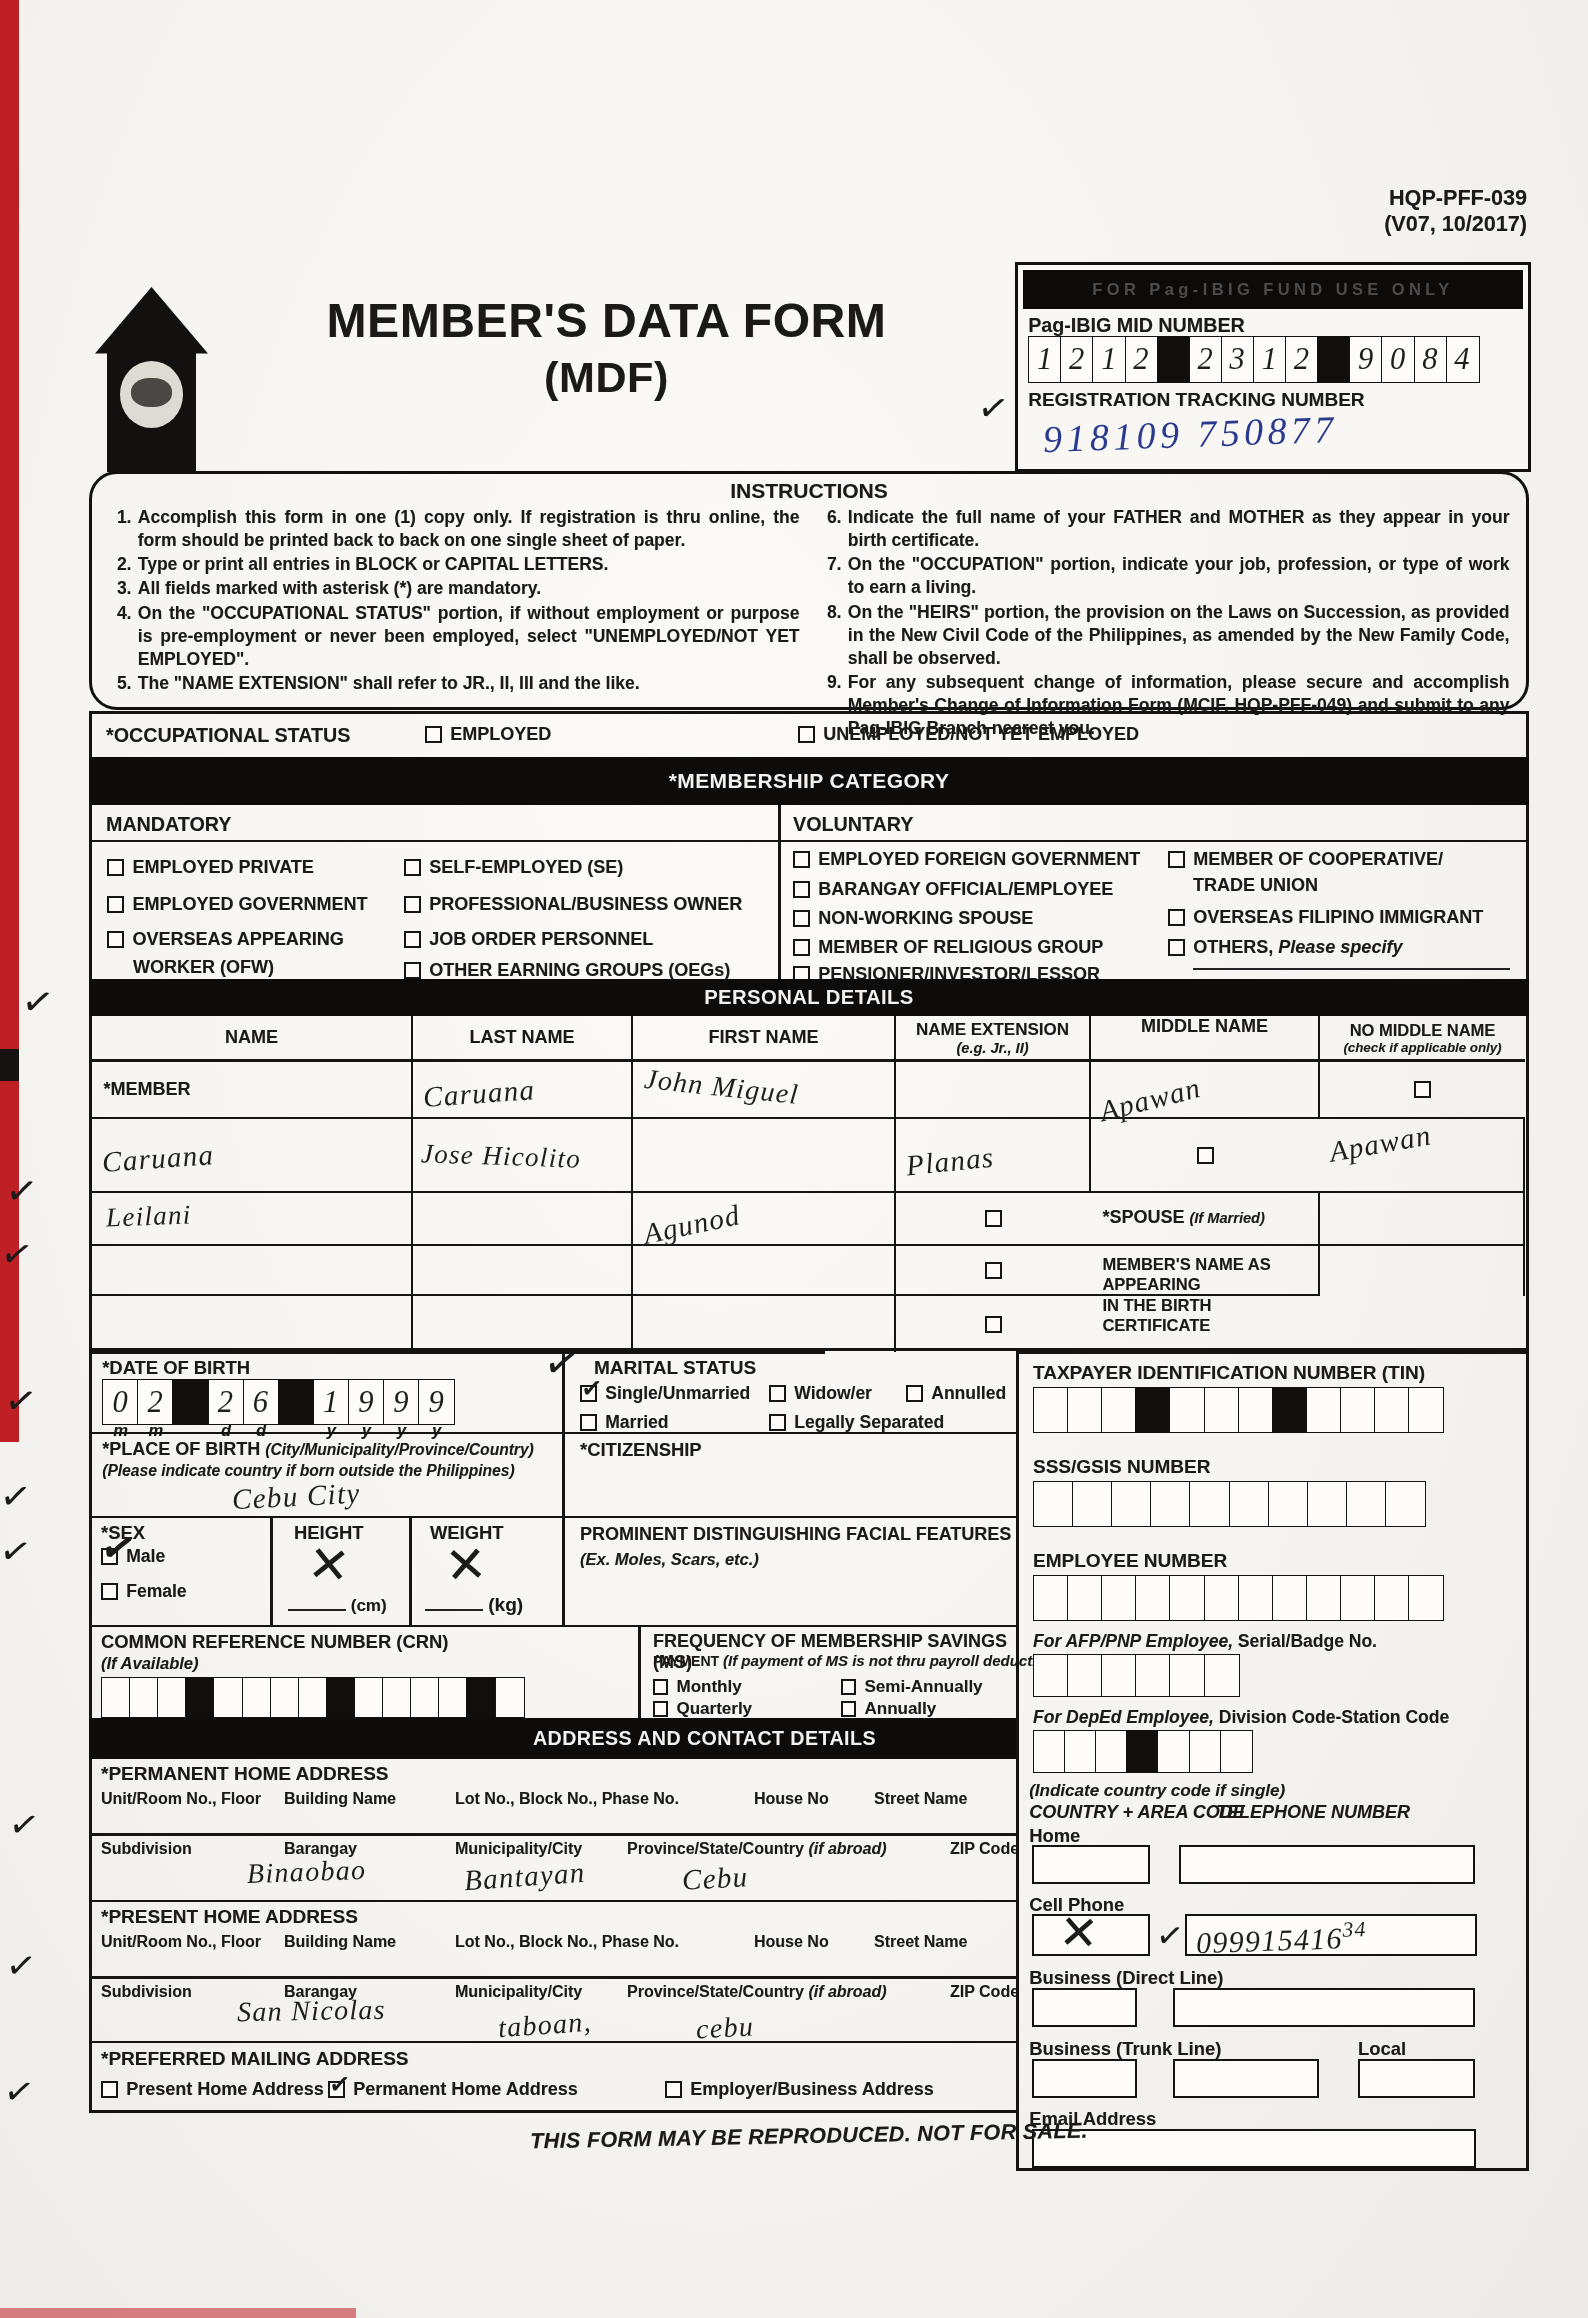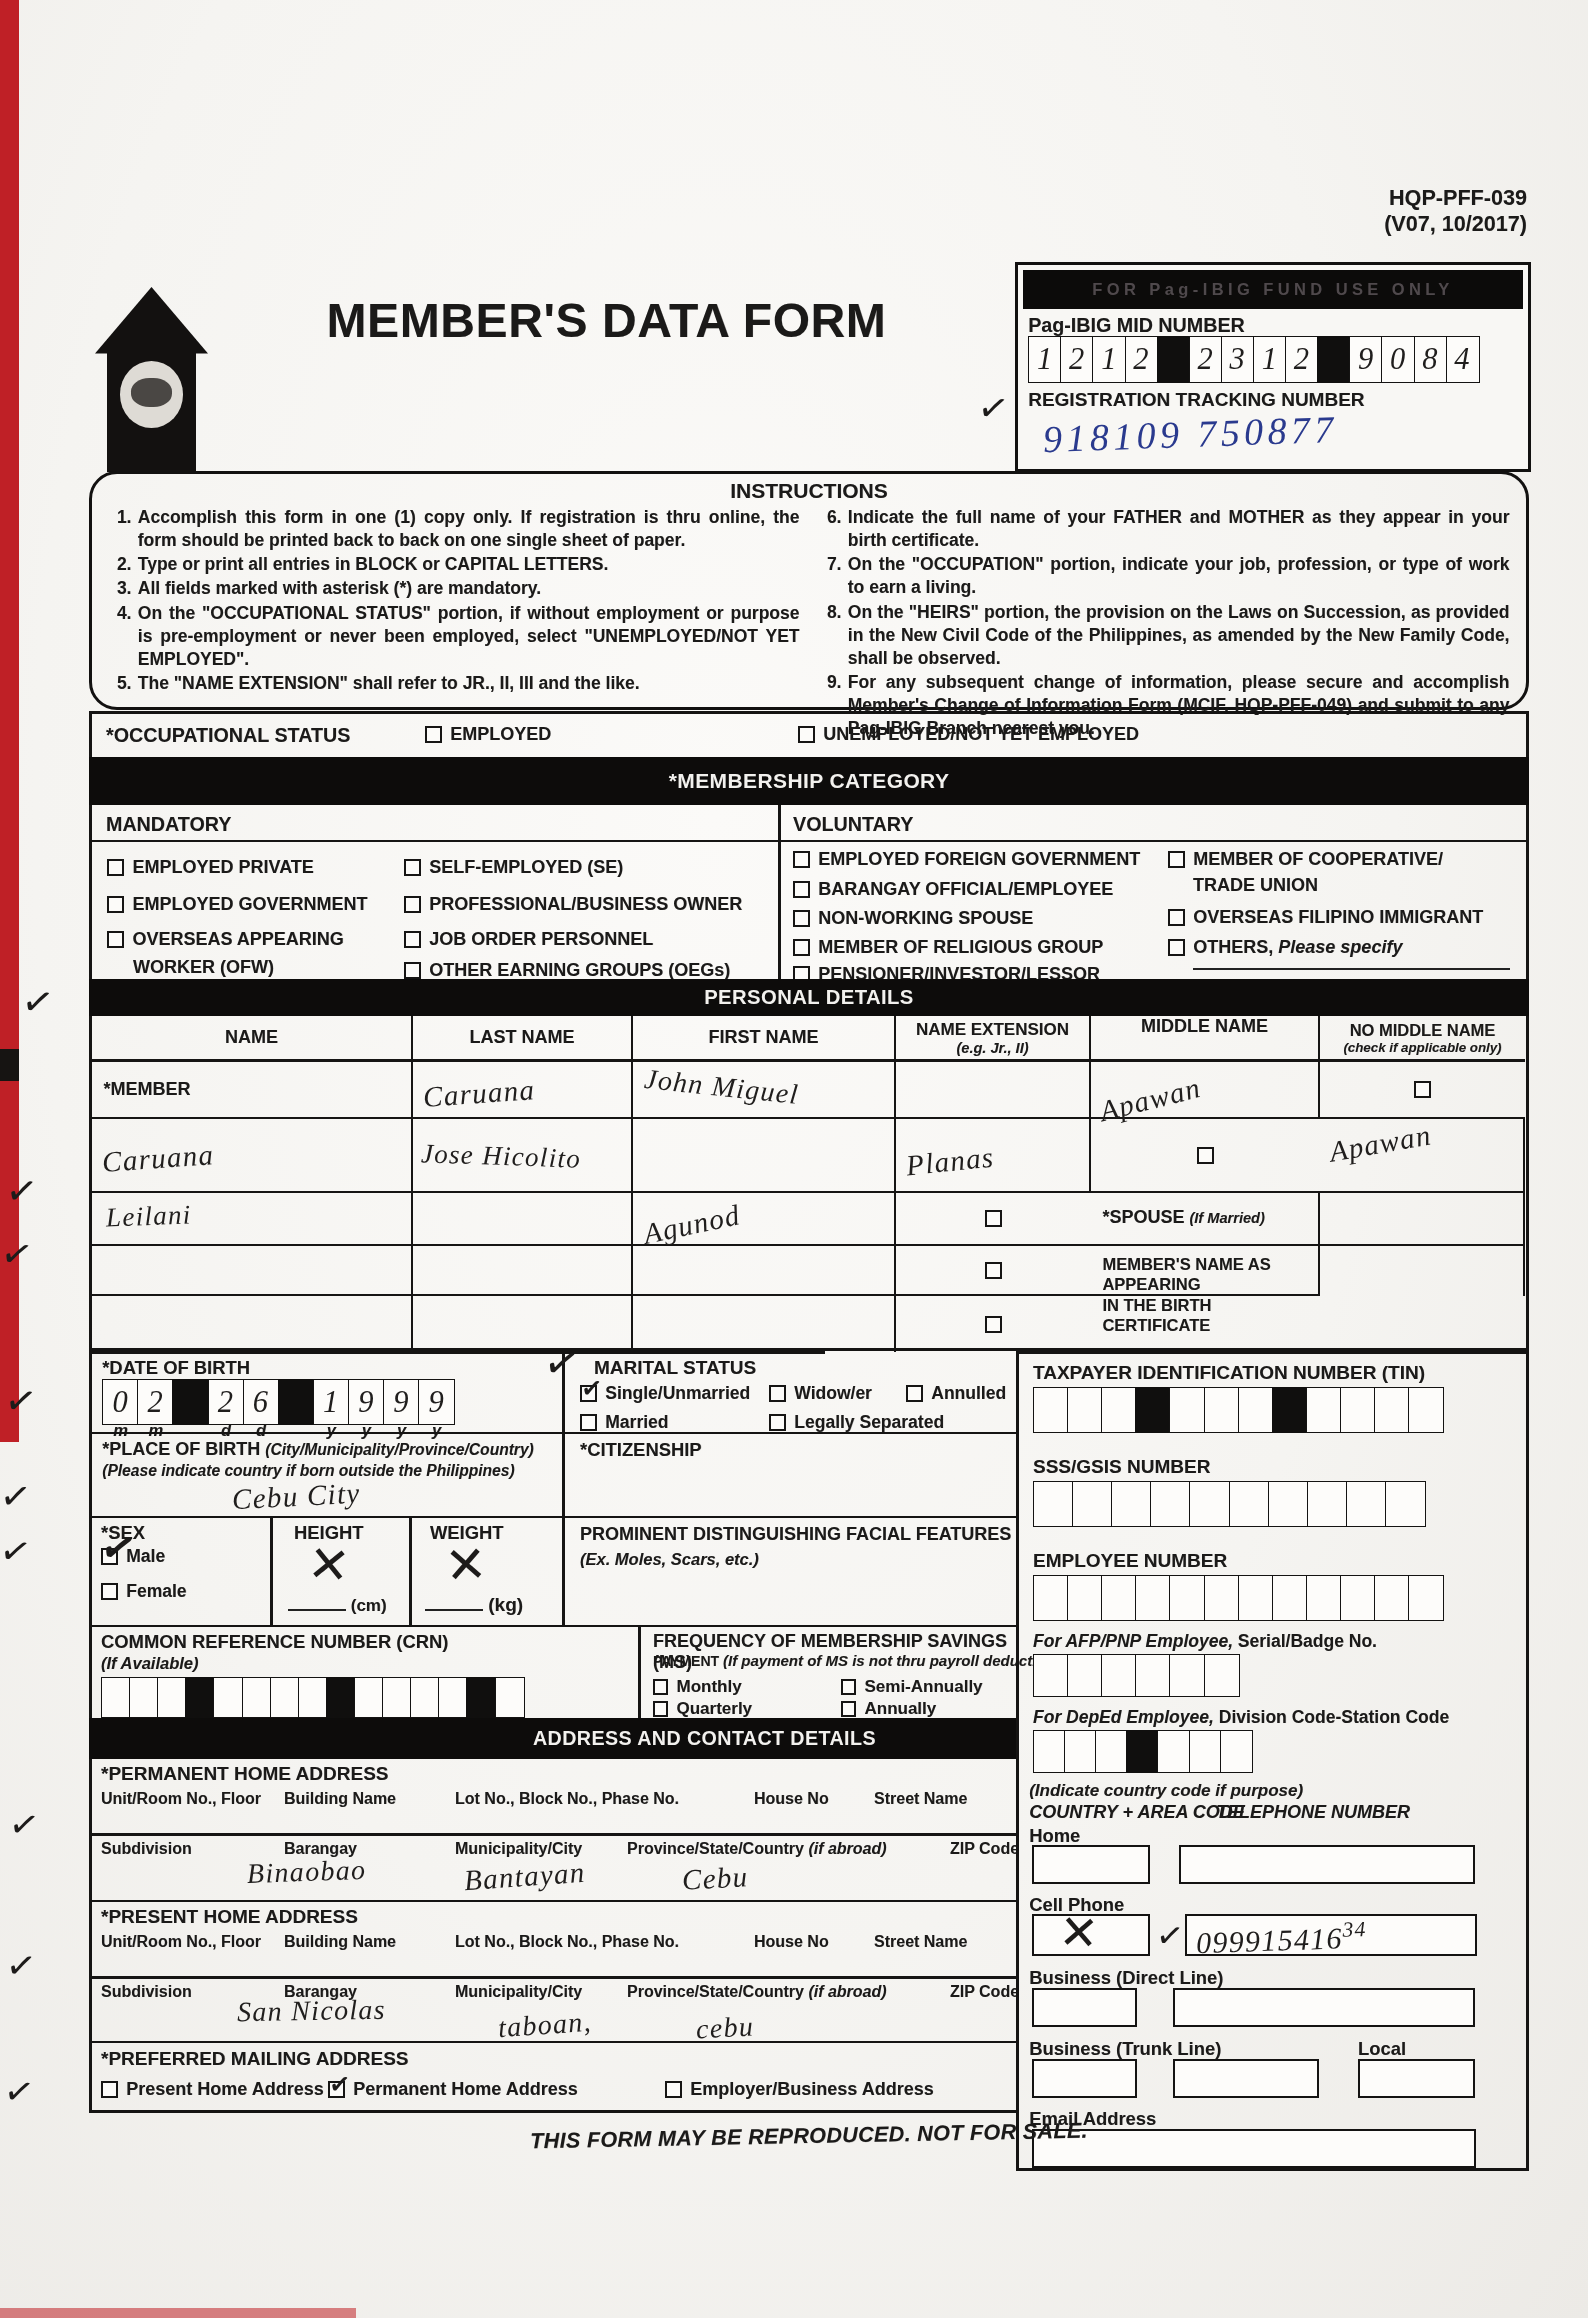--- a/index.html
+++ b/index.html
@@ -57,20 +57,21 @@
 
 <div class="abs" style="left:95px;top:287px;width:113px;height:185px">
   <div class="abs" style="left:0;top:0;width:100%;height:36%;background:#131110;clip-path:polygon(50% 0,100% 100%,0 100%)"></div>
   <div class="abs" style="left:11%;top:28%;width:78%;height:72%;background:#131110"></div>
   <div class="abs" style="left:22%;top:40%;width:56%;height:36%;border-radius:50%;background:#dedbd5"></div>
   <div class="abs" style="left:32%;top:49%;width:36%;height:16%;border-radius:45%;background:#4a4744"></div>
 </div>
 
 <div class="abs b" style="left:216px;top:293px;width:781px;text-align:center;letter-spacing:0.6px">
   <div style="font-size:48px">MEMBER'S DATA FORM</div>
+  <div style="font-size:43px;margin-top:5.1px">(MDF)</div>
 </div>
 
 <div class="abs" style="left:1015px;top:262px;width:516px;height:210px;border:3.2px solid #121110;background:#f8f7f4">
   <div style="margin:5.1px;height:39px;background:#0c0b0a;display:flex;align-items:center;justify-content:center">
     <span style="color:rgba(175,160,170,.42);font-size:16.5px;font-weight:700;letter-spacing:4.4px;text-shadow:none">FOR Pag-IBIG FUND USE ONLY</span>
   </div>
   <div class="b" style="font-size:19.7px;margin:1.3px 0 2.5px 10.2px">Pag-IBIG MID NUMBER</div>
   <div class="boxrow" style="left:10.2px;top:71px">
       <span class="c" style="width: 34px; height: 47px;">
         <span class="hw d">1</span>
@@ -614,21 +615,21 @@
   <div class="boxrow" style="left:14px;top:376px">
       <span class="c" style="width: 33px; height: 43px;"></span>
       <span class="c" style="width: 33px; height: 43px;"></span>
       <span class="c" style="width: 33px; height: 43px;"></span>
       <span class="c sep" style="width: 33px; height: 43px;"></span>
       <span class="c" style="width: 33px; height: 43px;"></span>
       <span class="c" style="width: 33px; height: 43px;"></span>
       <span class="c" style="width: 33px; height: 43px;"></span>
     </div>
 
-  <div class="it b" style="position:absolute;left:10.2px;top:427px;font-size:17px">(Indicate country code if purpose)</div>
+  <div class="it b" style="position:absolute;left:10.2px;top:427px;font-size:17px">(Indicate country code if single)</div>
   <div class="it b" style="position:absolute;left:10.2px;top:448px;font-size:18px">COUNTRY + AREA CODE</div>
   <div class="it b" style="position:absolute;left:197px;top:448px;font-size:18px">TELEPHONE NUMBER</div>
 
   <div class="b" style="position:absolute;left:10.2px;top:471px;font-size:18.4px">Home</div>
   <div class="fieldbox" style="left:12.7px;top:491px;width:118px;height:39px"></div>
   <div class="fieldbox" style="left:160px;top:491px;width:296px;height:39px"></div>
 
   <div class="b" style="position:absolute;left:10.2px;top:540px;font-size:18.4px">Cell Phone</div>
   <div class="fieldbox" style="left:12.7px;top:560px;width:118px;height:42px">
     <span class="pen" style="left:25.4px;top:-6.3px;font-size:47px;transform:rotate(4deg)">✕</span>

